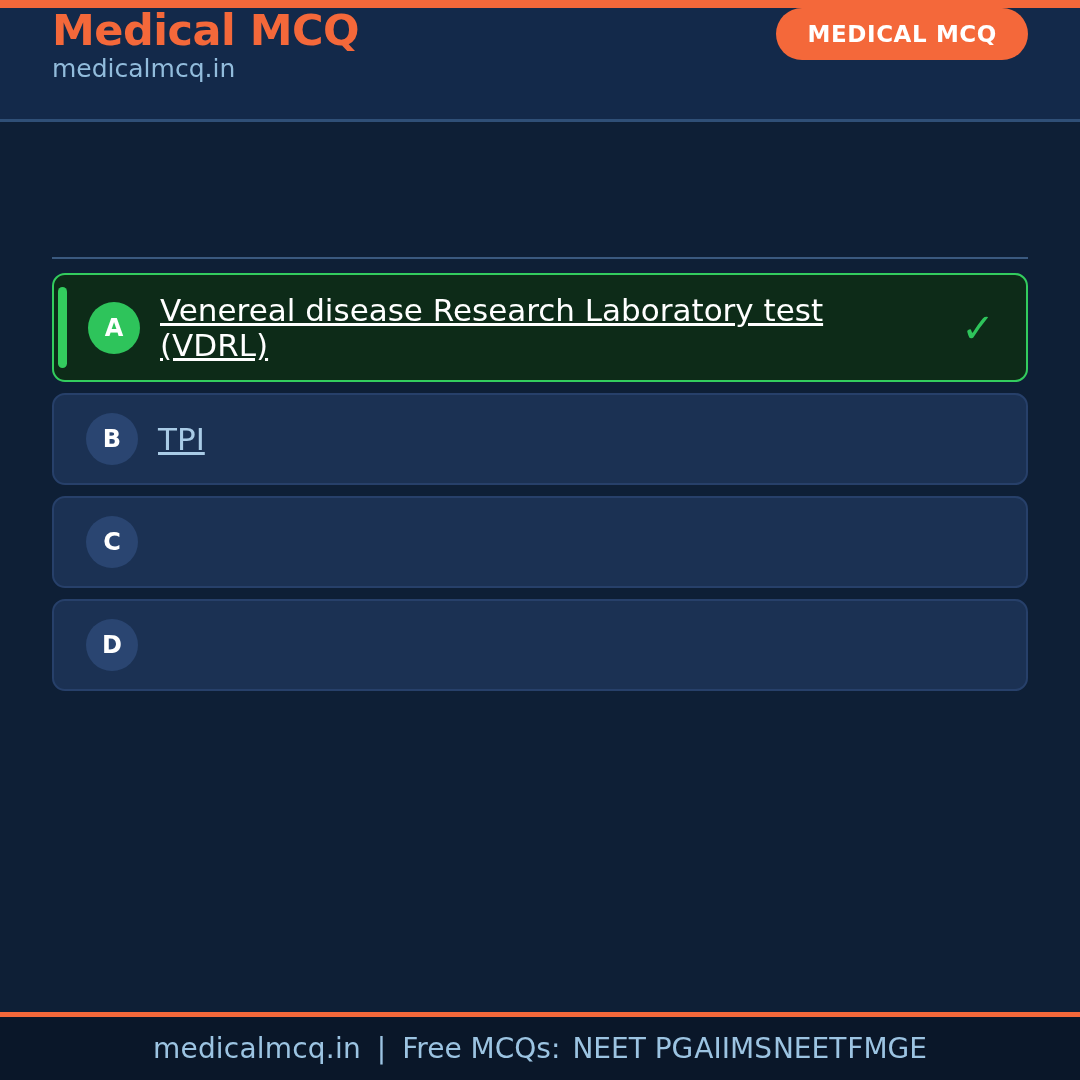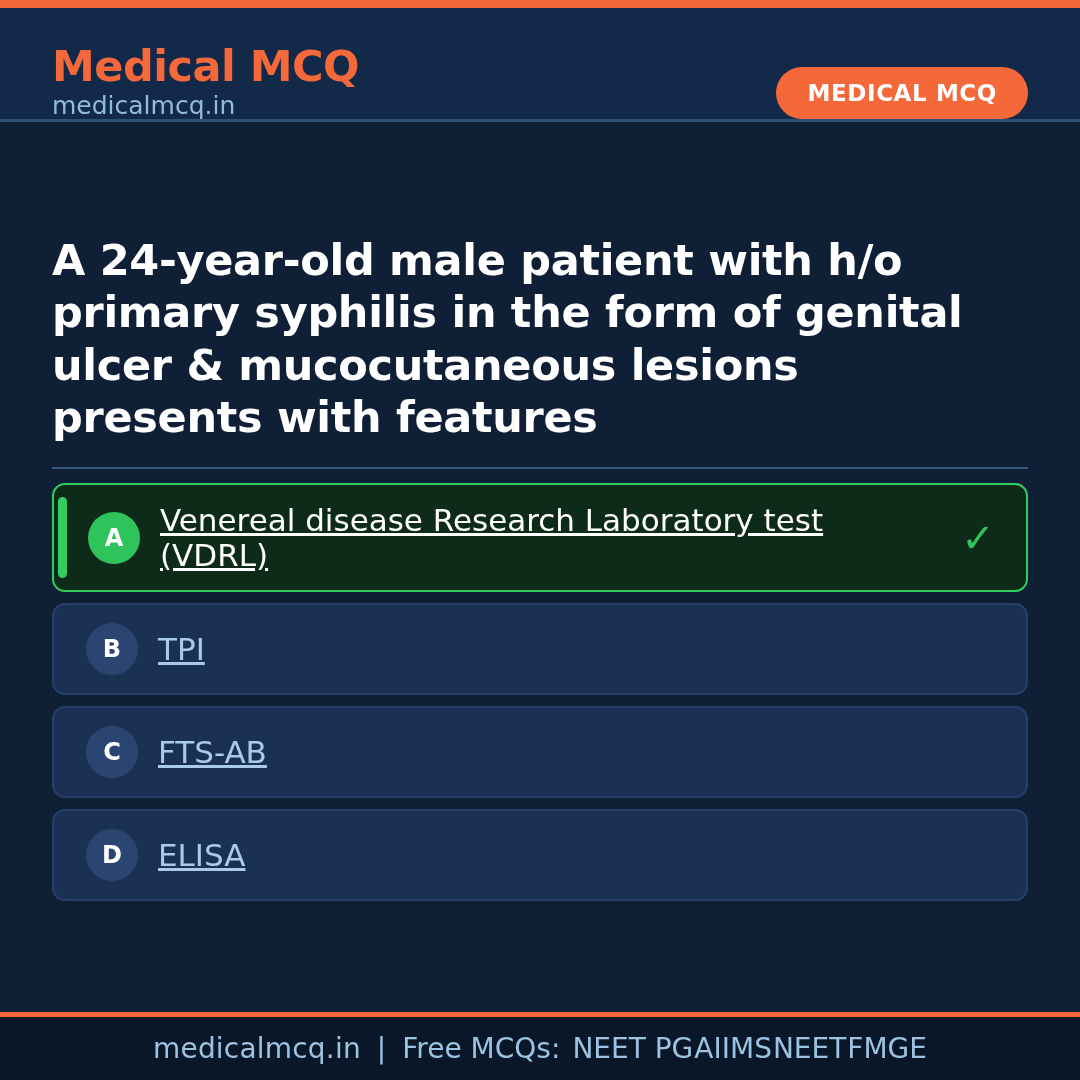--- a/index.html
+++ b/index.html
@@ -32,21 +32,21 @@
     flex: 0 0 auto;
   }
 
   
   .header {
     flex: 0 0 auto;
     height: 114px;
     background: #13294a;
     border-bottom: 3px solid #2f4f77;
     display: flex;
-    align-items: flex-end;
+    align-items: flex-start;
     justify-content: space-between;
     padding: 0 52px 0 52px;
   }
 
   .brand-block {
     display: flex;
     flex-direction: column;
     justify-content: center;
     gap: 2px;
   }
@@ -236,44 +236,41 @@
 
   <div class="header">
     <div class="brand-block">
       <div class="brand-title">Medical MCQ</div>
       <div class="brand-sub">medicalmcq.in</div>
     </div>
     <div class="header-badge">MEDICAL MCQ</div>
   </div>
 
   <div class="main">
-    <div class="question">A 24-year-old male patient with h/o primary syphilis in the form of genital ulcer &amp; mucocutaneous lesions presents with features</div>
     <div class="divider"></div>
 
     <div class="options">
 
       <div class="option correct">
         <div class="opt-badge">A</div>
         <div class="opt-text">Venereal disease Research Laboratory test (VDRL)</div>
         <div class="opt-check">✓</div>
       </div>
 
       <div class="option">
         <div class="opt-badge">B</div>
         <div class="opt-text">TPI</div>
       </div>
 
       <div class="option">
         <div class="opt-badge">C</div>
-        <div class="opt-text">FTS-AB</div>
       </div>
 
       <div class="option">
         <div class="opt-badge">D</div>
-        <div class="opt-text">ELISA</div>
       </div>
 
     </div>
   </div>
 
   <div class="footer">
     <span class="footer-text">medicalmcq.in</span>
     <span class="footer-sep">|</span>
     <span class="footer-label">Free MCQs:</span>
     <span class="footer-exams">

